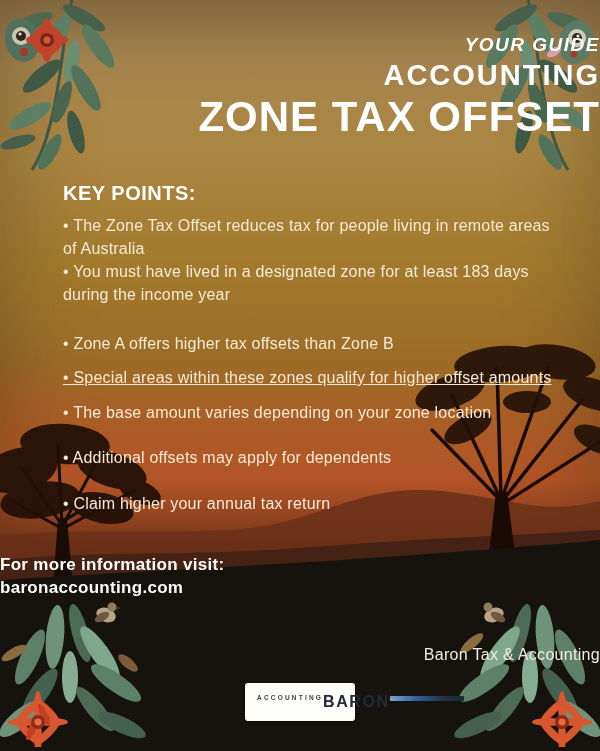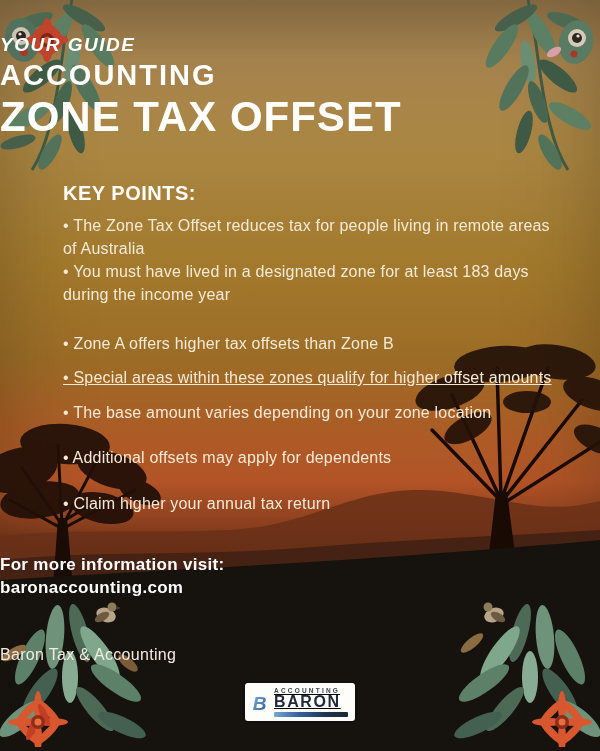--- a/index.html
+++ b/index.html
@@ -7,40 +7,40 @@
     position:relative;width:600px;height:751px;margin:0 auto;overflow:hidden;
     font-family:"Liberation Sans",sans-serif;
     background:linear-gradient(180deg,
       #94764a 0%, #a8854f 8%, #aa8642 20%, #a37a2d 35%,
       #9c6c26 48%, #ad5b26 58%, #b35427 64%, #8a3f1e 70%,
       #5a2a17 74%, #2e1e15 80%, #211d16 88%, #1c1a14 100%);
     box-shadow:inset 0 0 90px rgba(50,38,18,.35);
   }
   .layer{position:absolute;inset:0;pointer-events:none;}
   
-  .header{position:absolute;top:34px;left:0;right:0;text-align:left;color:#fff;}
+  .header{position:absolute;top:34px;left:0;right:0;text-align:right;color:#fff;padding-left:20px;}
   .eyebrow{font-size:19px;font-style:italic;font-weight:700;letter-spacing:1.5px;}
   .title1{font-size:29px;font-weight:700;letter-spacing:2px;margin-top:3px;}
   .title2{font-size:42px;font-weight:700;letter-spacing:1px;margin-top:1px;}
   .keypoints{position:absolute;top:182px;left:63px;width:492px;}
   .kp-heading{font-size:20px;font-weight:700;letter-spacing:.5px;color:#fff;margin:0 0 9px 0;}
   .kp-list{margin:0;padding:0;list-style:none;font-size:16px;line-height:23px;color:#f6ead6;letter-spacing:.2px;}
   .kp-list li{margin:0;}
   .kp-list li:nth-child(3){margin-top:26px;}
   .kp-list li:nth-child(4){margin-top:11px;text-decoration:underline;}
   .kp-list li:nth-child(5){margin-top:12px;}
   .kp-list li:nth-child(6){margin-top:22px;}
   .kp-list li:nth-child(7){margin-top:23px;}
   .cta{position:absolute;top:553px;left:0;right:0;text-align:left;color:#fff;
        font-size:17px;font-weight:700;line-height:23px;letter-spacing:.3px;}
-  .company{position:absolute;top:646px;left:0;right:0;text-align:left;color:#f3ece1;font-size:16px;letter-spacing:.3px;}
+  .company{position:absolute;top:646px;left:0;right:0;text-align:right;color:#f3ece1;font-size:16px;letter-spacing:.3px;}
   
   .logo{position:absolute;top:683px;left:0;right:0;display:flex;justify-content:center;}
   .logo-box{width:96px;height:30px;background:#fdfdfa;border-radius:3px;display:flex;align-items:center;padding:4px 7px;box-shadow:0 1px 3px rgba(0,0,0,.5);}
-  .logo-text{margin-left:5px;display:flex;flex-direction:column;text-decoration:underline;}
+  .logo-text{margin-left:5px;display:flex;}
   .logo-acc{font-size:6.5px;font-weight:700;letter-spacing:2.2px;color:#3d4248;}
   .logo-baron{font-size:16px;font-weight:700;letter-spacing:1.6px;color:#23293a;line-height:1.05;}
   .logo-bar{height:5px;width:74px;margin-top:2px;border-radius:1px;
             background:linear-gradient(90deg,#7aa7cc 0%,#33609c 35%,#22344d 70%,#1c2733 100%);}
   
   .floral{position:absolute;pointer-events:none;}
   .floral.tl{top:0;left:0;}
   .floral.tr{top:0;right:0;transform:scaleX(-1);}
   .floral.bl{bottom:0;left:0;}
   .floral.br{bottom:0;right:0;transform:scaleX(-1);}

